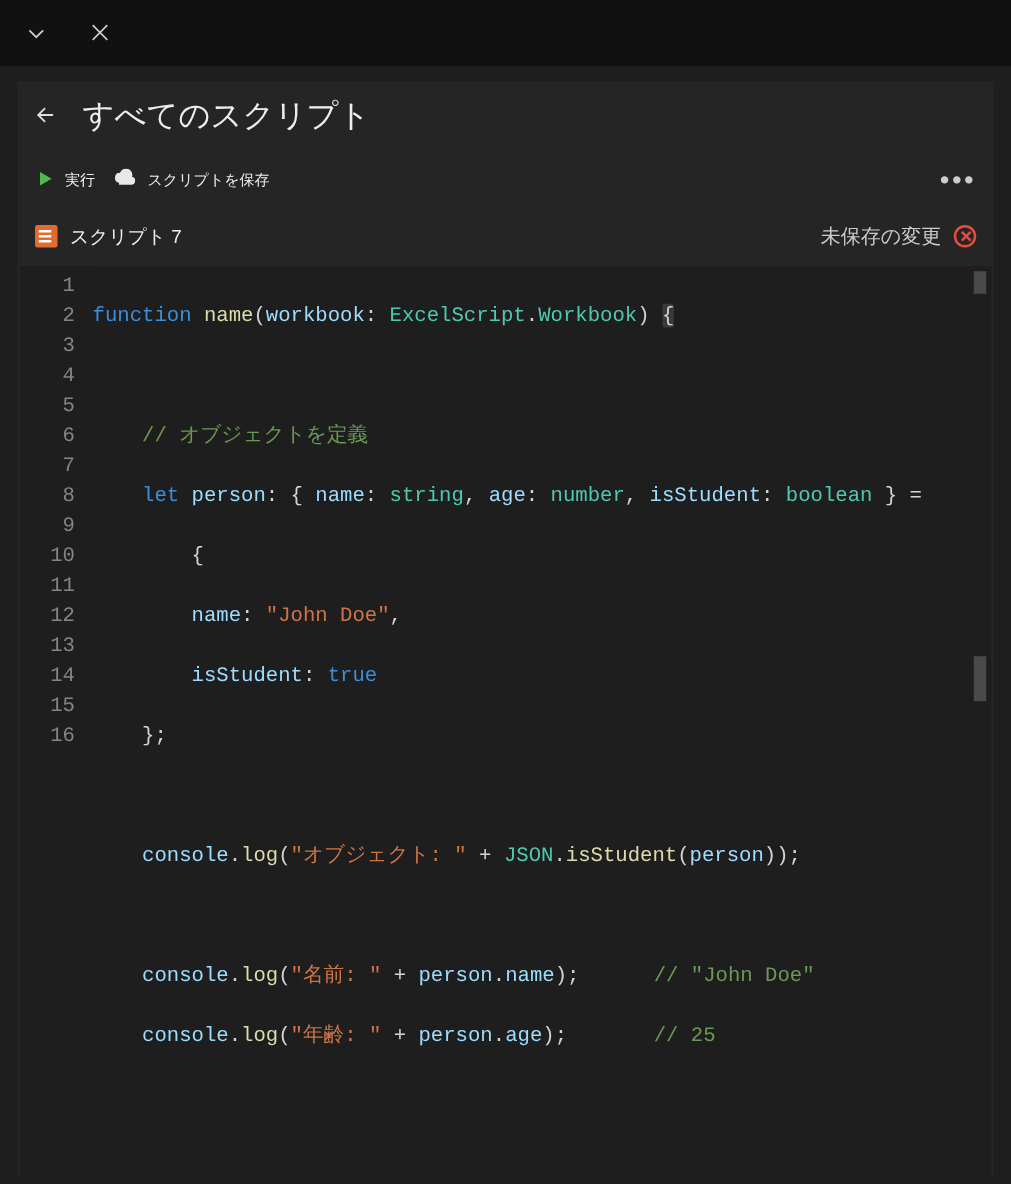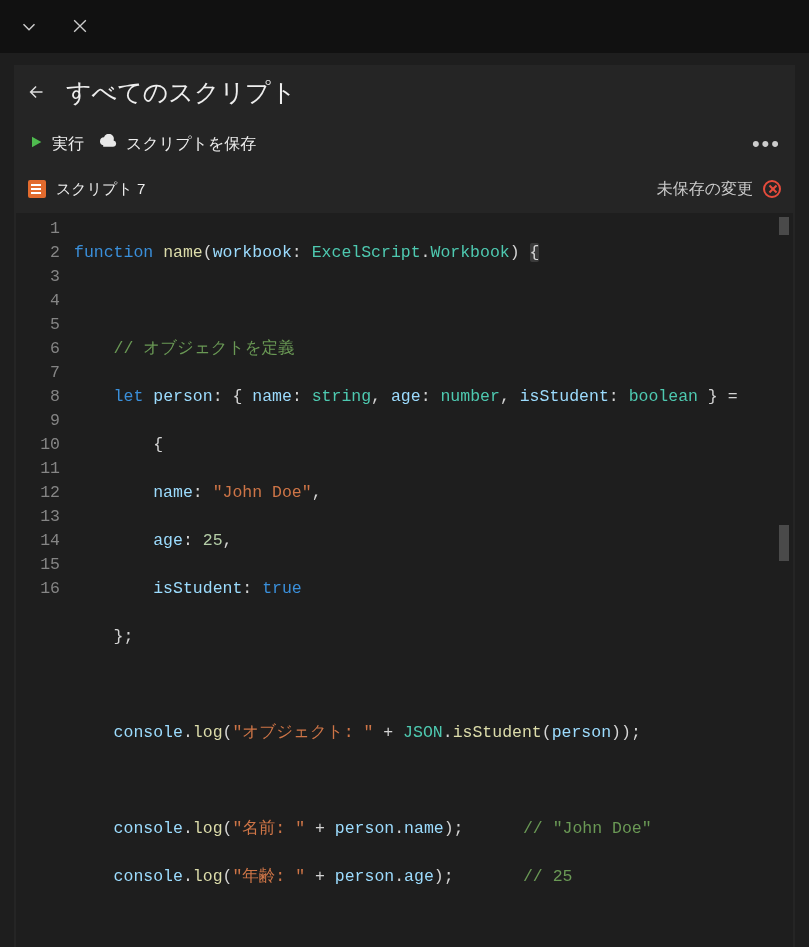--- a/index.html
+++ b/index.html
@@ -51,21 +51,21 @@
     height: 50px;
     display: flex;
     align-items: center;
     padding: 0 14px;
     gap: 14px;
   }
   .tool-btn {
     display: flex;
     align-items: center;
     gap: 8px;
-    font-size: 16px;
+    font-size: 12px;
     color: #eee;
     cursor: pointer;
   }
   .toolbar-spacer { flex: 1; }
   .more-dots { color: #ccc; font-size: 22px; letter-spacing: 2px; cursor:pointer;}
 
   .script-header {
     height: 40px;
     display: flex;
     align-items: center;
@@ -236,21 +236,20 @@
         <div>15</div>
         <div>16</div>
       </div>
     <div class="code">
 <div class="line"><span class="kw">function</span> <span class="fn">name</span><span class="pun">(</span><span class="prop">workbook</span><span class="pun">: </span><span class="type">ExcelScript</span><span class="pun">.</span><span class="type">Workbook</span><span class="pun">) </span><span class="brace-hl pun">{</span></div>
 <div class="line"> </div>
 <div class="line">    <span class="cmt">// オブジェクトを定義</span></div>
 <div class="line">    <span class="kw">let</span> <span class="prop">person</span><span class="pun">: { </span><span class="prop">name</span><span class="pun">: </span><span class="type">string</span><span class="pun">, </span><span class="prop">age</span><span class="pun">: </span><span class="type">number</span><span class="pun">, </span><span class="prop">isStudent</span><span class="pun">: </span><span class="type">boolean</span><span class="pun"> } = </span></div>
 <div class="line">        <span class="pun">{</span></div>
 <div class="line">        <span class="prop">name</span><span class="pun">: </span><span class="str">"John Doe"</span><span class="pun">,</span></div>
-<div class="line">        <span class="prop">age</span><span class="pun">: </span><span class="num">25</span><span class="pun">,</span></div>
 <div class="line">        <span class="prop">isStudent</span><span class="pun">: </span><span class="bool">true</span></div>
 <div class="line">    <span class="pun">};</span></div>
 <div class="line"> </div>
 <div class="line">    <span class="prop">console</span><span class="pun">.</span><span class="fn">log</span><span class="pun">(</span><span class="str">"オブジェクト: "</span><span class="pun"> + </span><span class="type">JSON</span><span class="pun">.</span><span class="fn">isStudent</span><span class="pun">(</span><span class="prop">person</span><span class="pun">));</span></div>
 <div class="line"> </div>
 <div class="line">    <span class="prop">console</span><span class="pun">.</span><span class="fn">log</span><span class="pun">(</span><span class="str">"名前: "</span><span class="pun"> + </span><span class="prop">person</span><span class="pun">.</span><span class="prop">name</span><span class="pun">);      </span><span class="cmt">// "John Doe"</span></div>
 <div class="line">    <span class="prop">console</span><span class="pun">.</span><span class="fn">log</span><span class="pun">(</span><span class="str">"年齢: "</span><span class="pun"> + </span><span class="prop">person</span><span class="pun">.</span><span class="prop">age</span><span class="pun">);       </span><span class="cmt">// 25</span></div>
 
 
     </div>

